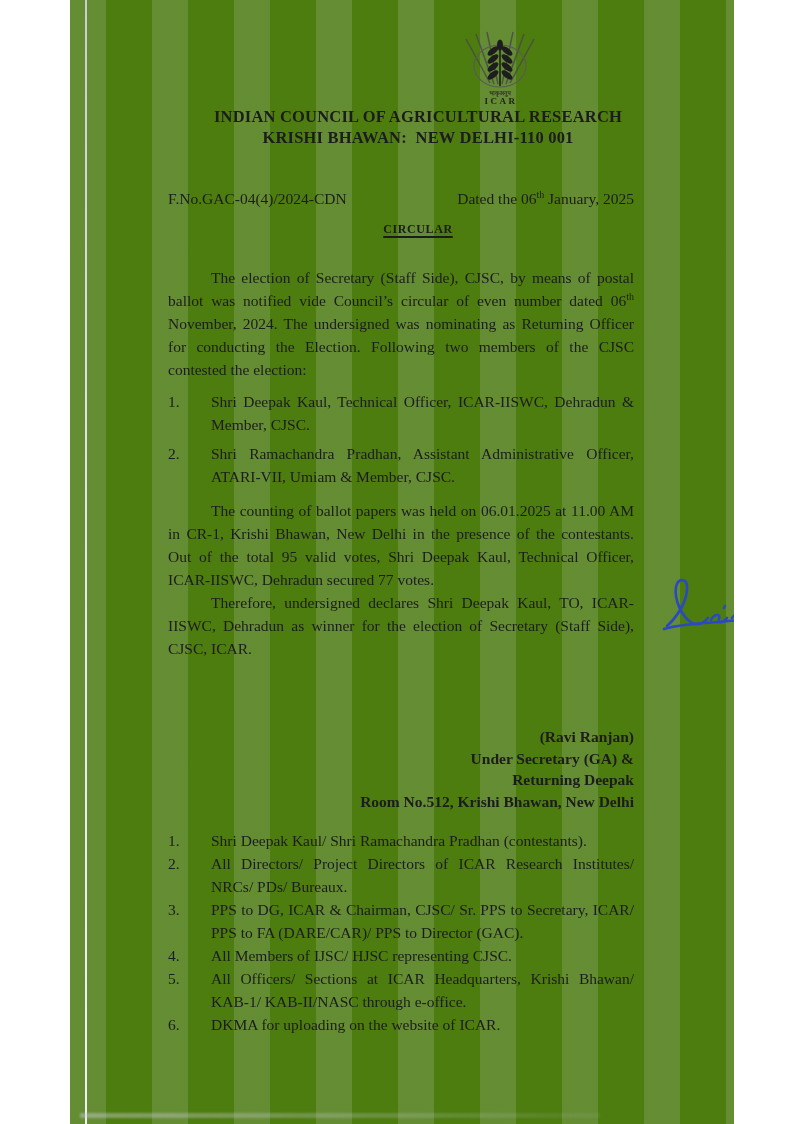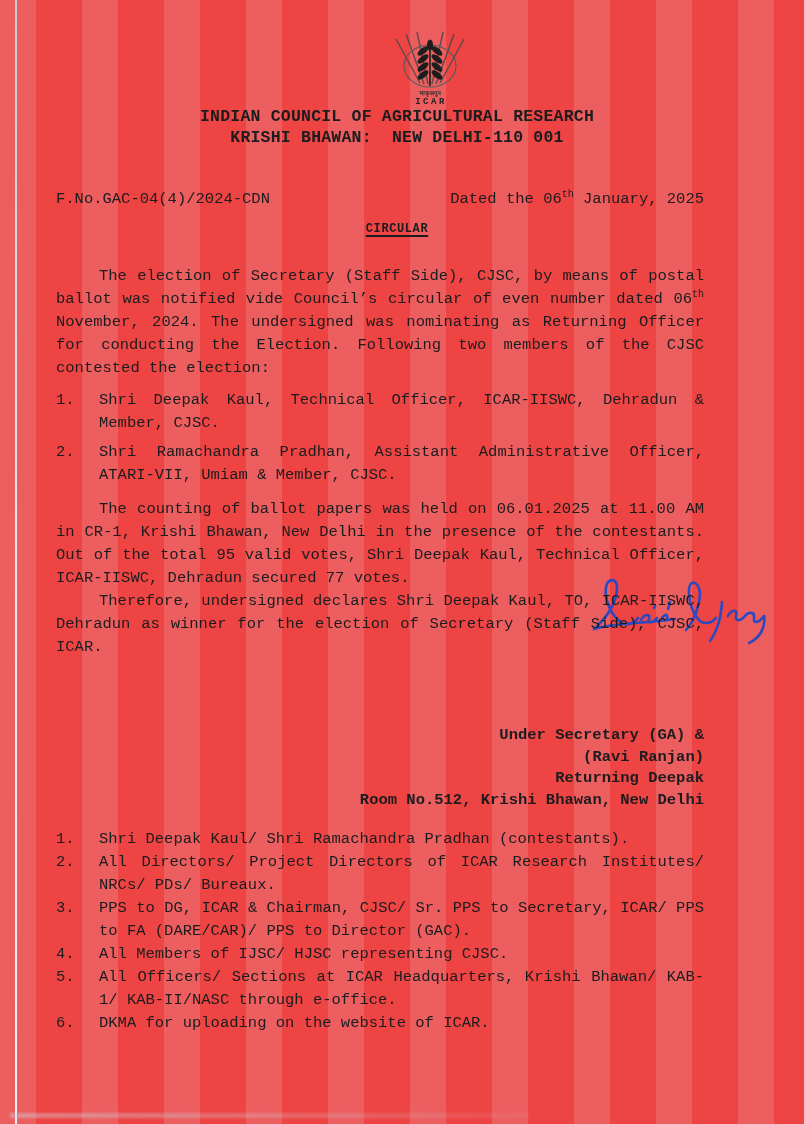--- a/index.html
+++ b/index.html
@@ -1,37 +1,37 @@
 <!DOCTYPE html>
 <html><head>
 <meta charset="utf-8">
 <style>
   html,body{margin:0;padding:0;background:#ffffff;}
   .page{
-    position:relative;width:804px;height:1124px;margin:0 auto;
-    background:#ef4444;overflow:hidden;
-    font-family:Liberation Mono, monospace;
+    position:relative;width:664px;height:1124px;margin:0 auto;
+    background:#4d7c0f;overflow:hidden;
+    font-family:Liberation Serif, serif;
     color:#1c1c1e;
   }
   .scan-streaks{
     position:absolute;inset:0;pointer-events:none;
     background:repeating-linear-gradient(90deg,
       rgba(224,228,236,0.16) 0px, rgba(224,228,236,0.16) 36px,
       rgba(255,255,255,0) 36px, rgba(255,255,255,0) 82px);
   }
   .edge-line{
     position:absolute;left:15px;top:0;width:2px;height:1124px;
     background:linear-gradient(#c9ccd3,#e2e4e9 45%,#eef0f3);
   }
   .bottom-shade{
     position:absolute;left:10px;bottom:6px;width:520px;height:5px;
     background:linear-gradient(to right, rgba(205,208,218,0.45), rgba(205,208,218,0.08));
     filter:blur(1px);
   }
-  .content{position:absolute;inset:0;padding:106px 100px 0 56px;box-sizing:border-box;}
+  .content{position:absolute;inset:0;padding:106px 100px 0 98px;box-sizing:border-box;}
   .center-shift{margin-left:34px;}
   .org-line{text-align:center;font-weight:bold;font-size:16.5px;line-height:21px;letter-spacing:0.2px;}
   .keep-spaces{white-space:pre-wrap;}
   .meta-row{display:flex;justify-content:space-between;margin-top:42px;font-size:15.5px;text-align:right;}
   .circular-title{
     margin-top:14px;text-align:center;font-weight:bold;font-size:12px;letter-spacing:0.6px;
     text-decoration:underline;text-underline-offset:3px;text-decoration-thickness:1.5px;
   }
   .para{font-size:15.5px;line-height:23px;text-align:justify;margin:0;}
   .indent{text-indent:43px;}
@@ -129,22 +129,22 @@
         <span class="oli-num">2.</span>
         <span class="oli-text">Shri Ramachandra Pradhan, Assistant Administrative Officer, ATARI-VII, Umiam &amp; Member, CJSC.</span>
       </div>
     </div>
 
     <p class="para indent mt-para">The counting of ballot papers was held on 06.01.2025 at 11.00 AM in CR-1, Krishi Bhawan, New Delhi in the presence of the contestants. Out of the total 95 valid votes, Shri Deepak Kaul, Technical Officer, ICAR-IISWC, Dehradun secured 77 votes.</p>
 
     <p class="para indent mt-para3">Therefore, undersigned declares Shri Deepak Kaul, TO, ICAR-IISWC, Dehradun as winner for the election of Secretary (Staff Side), CJSC, ICAR.</p>
 
     <div class="sig-block">
+      <div>(Ravi Ranjan)</div>
       <div>Under Secretary (GA) &amp;</div>
-      <div>(Ravi Ranjan)</div>
       <div>Returning Deepak</div>
       <div>Room No.512, Krishi Bhawan, New Delhi</div>
     </div>
 
 
     <div class="dist-list">
       <div class="dist-li">
         <span class="oli-num">1.</span>
         <span class="oli-text">Shri Deepak Kaul/ Shri Ramachandra Pradhan (contestants).</span>
       </div>

